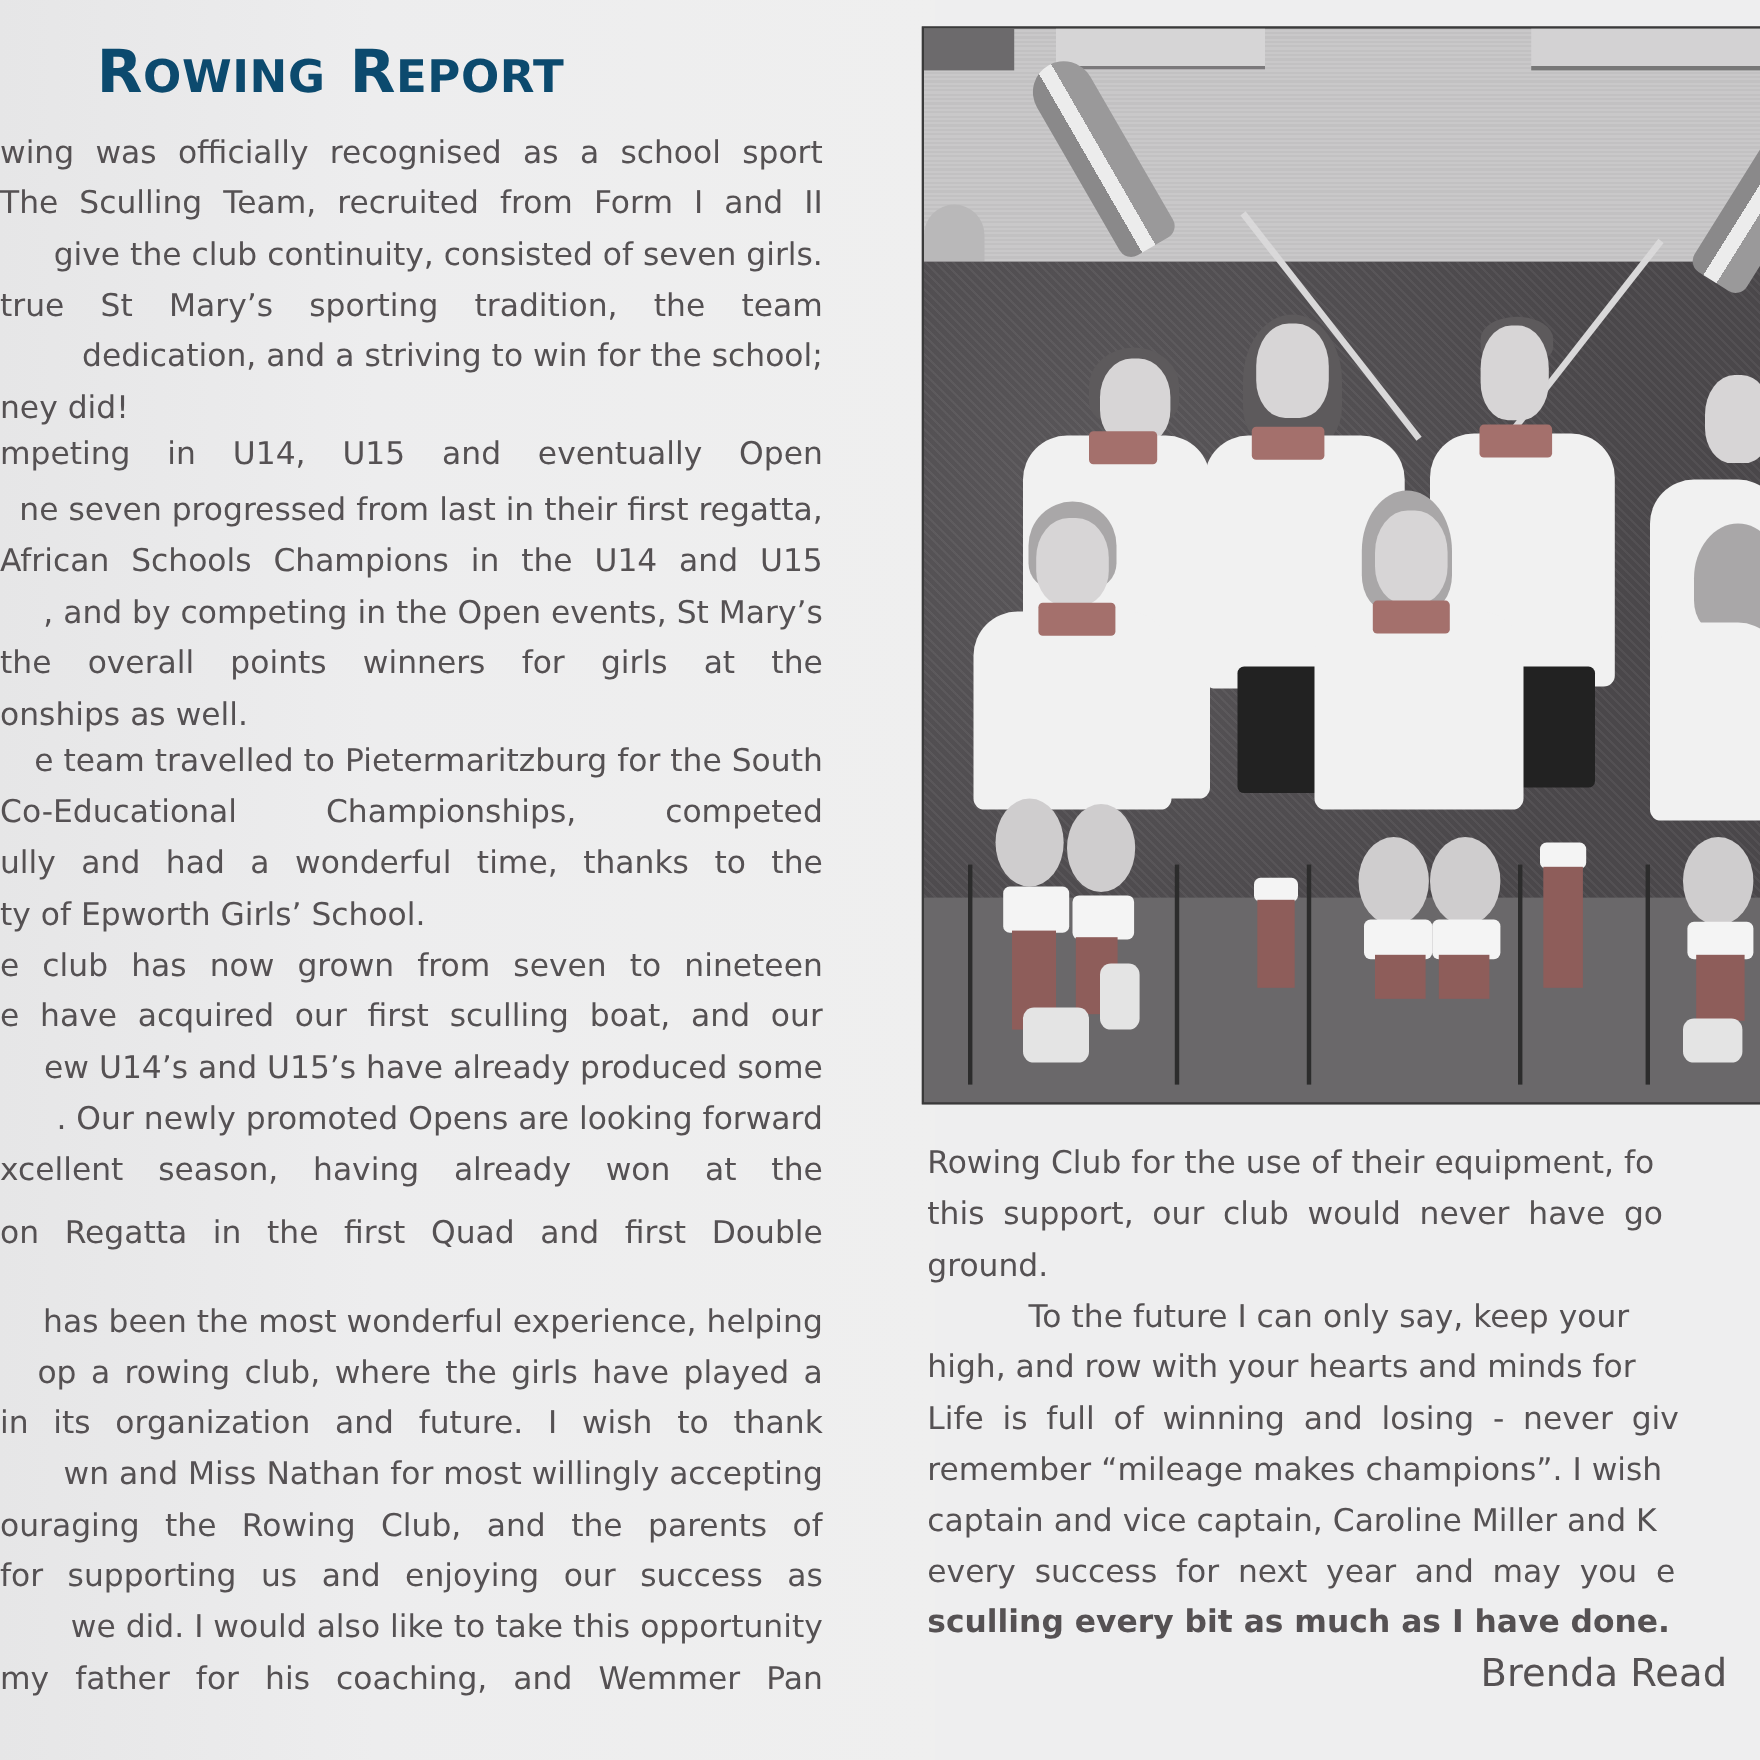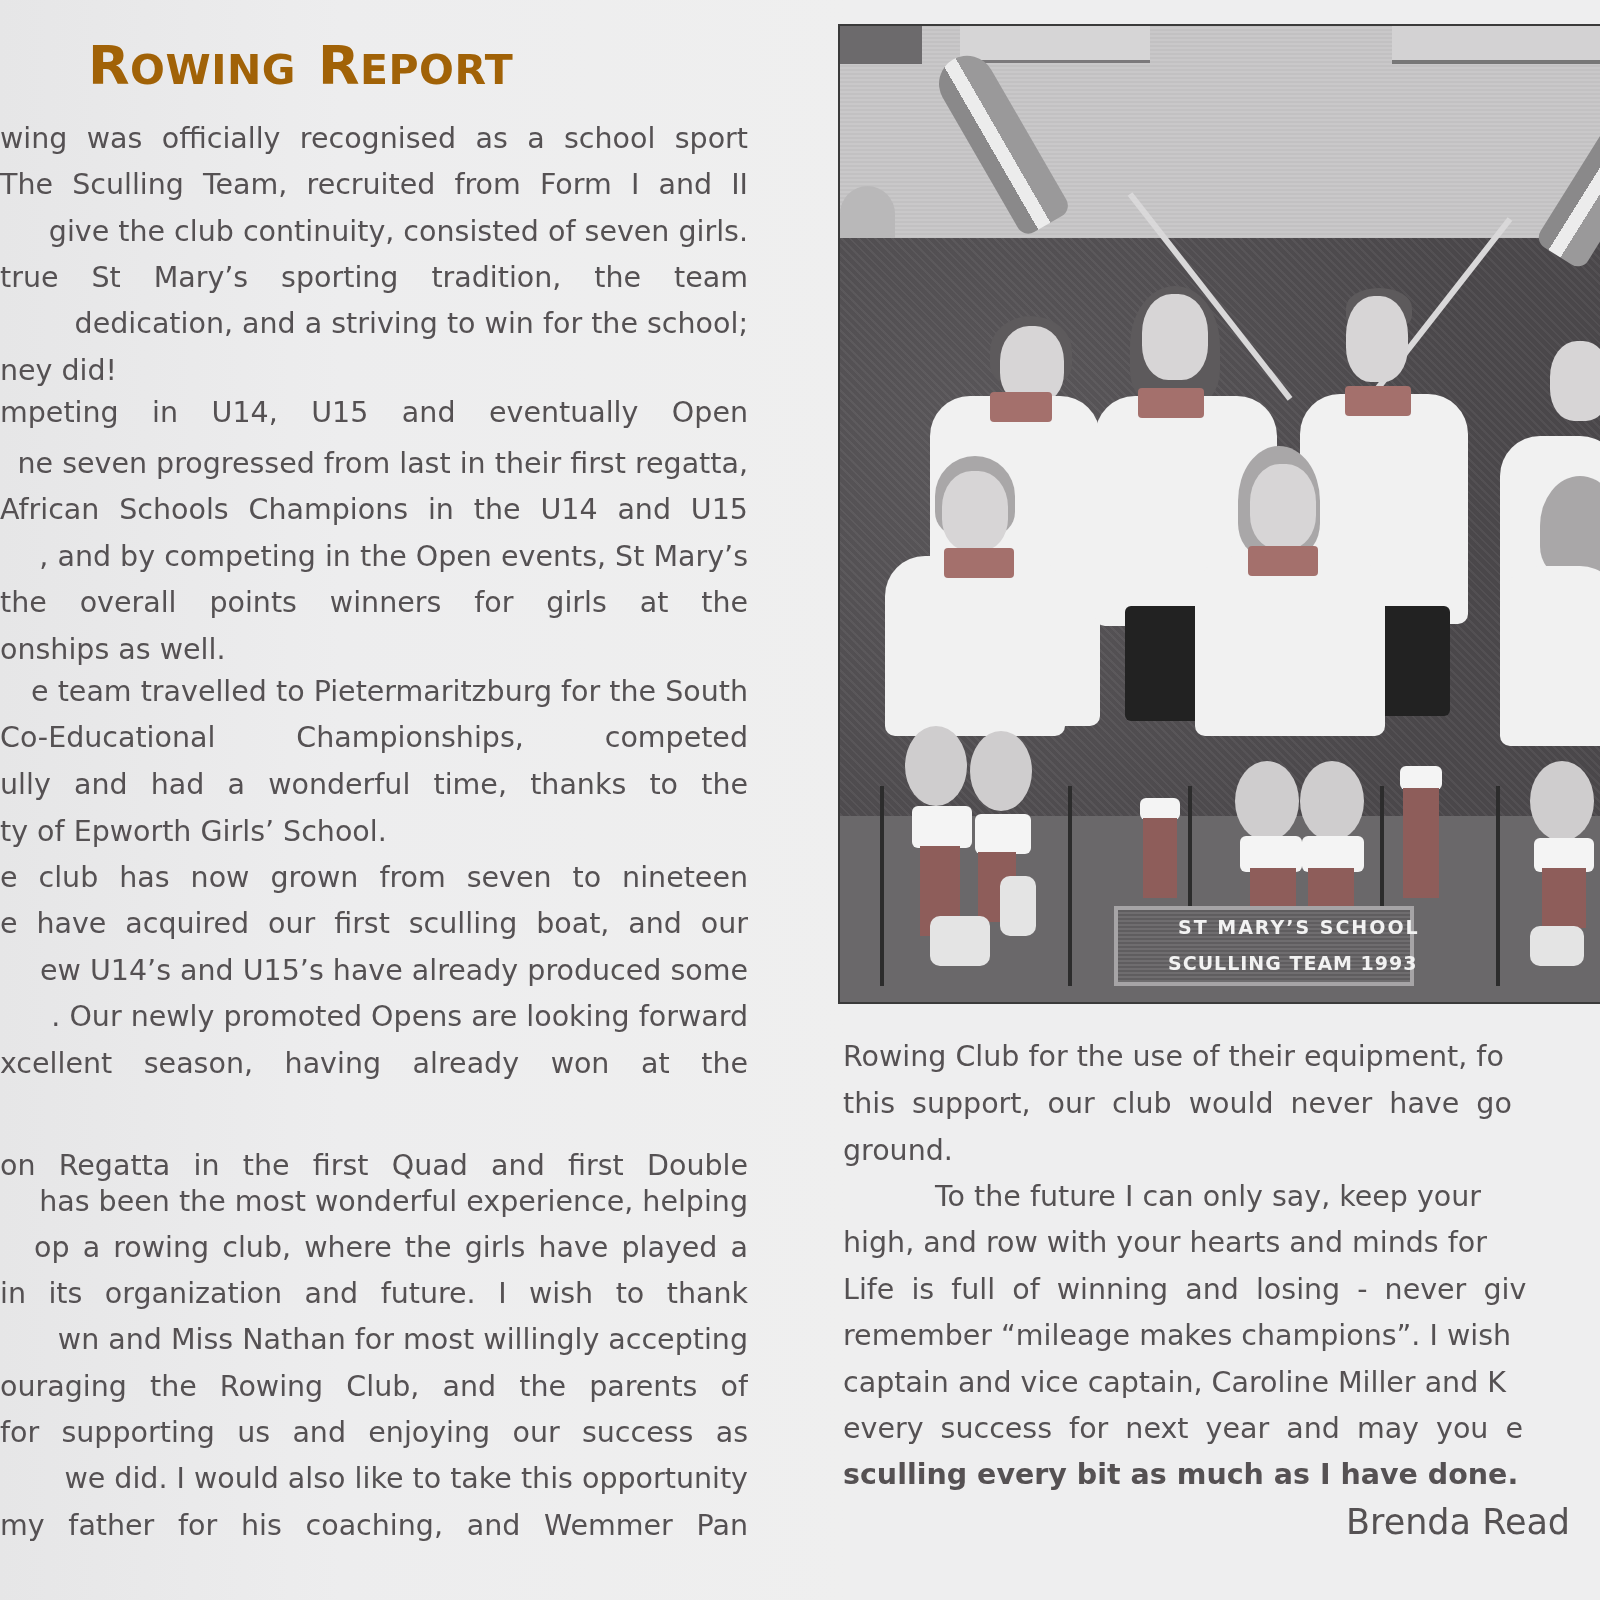--- a/index.html
+++ b/index.html
@@ -13,21 +13,21 @@
     position:absolute; left:0; top:0; width:850px; height:1600px;
     background:linear-gradient(90deg,#e6e6e7 0%,#ededee 40%,#efefef 100%);
   }
   .page-shade-right {
     position:absolute; left:850px; top:0; width:750px; height:1600px;
     background:#eeeeef;
   }
   .title {
     position:absolute; left:88px; top:34px;
     font-family:"DejaVu Sans",sans-serif; font-weight:bold;
-    color:#a16207; letter-spacing:0.5px; white-space:nowrap;
+    color:#0c4a6e; letter-spacing:0.5px; white-space:nowrap;
   }
   .title .cap { font-size:54px; }
   .title .sc { font-size:41px; }
   .title .gap { display:inline-block; width:22px; }
 
   .line {
     position:absolute; white-space:nowrap;
     font-size:28.5px; line-height:34px; color:#555153;
   }
   .left-col .line { right:852px; text-align:right; }
@@ -103,21 +103,21 @@
     <div class="line" style="top: 633px; left: 0px; right: auto; text-align: left;">onships as well.</div>
     <div class="line" style="top: 675px;">e team travelled to Pietermaritzburg for the South</div>
     <div class="line just" style="top: 721px; left: 0px; right: 852px; white-space: normal; height: 34px; overflow: hidden;">Co-Educational Championships, competed</div>
     <div class="line just" style="top: 768px; left: 0px; right: 852px; white-space: normal; height: 34px; overflow: hidden;">ully and had a wonderful time, thanks to the</div>
     <div class="line" style="top: 815px; left: 0px; right: auto; text-align: left;">ty of Epworth Girls’ School.</div>
     <div class="line just" style="top: 861px; left: 0px; right: 852px; white-space: normal; height: 34px; overflow: hidden;">e club has now grown from seven to nineteen</div>
     <div class="line just" style="top: 907px; left: 0px; right: 852px; white-space: normal; height: 34px; overflow: hidden;">e have acquired our first sculling boat, and our</div>
     <div class="line" style="top: 954px;">ew U14’s and U15’s have already produced some</div>
     <div class="line" style="top: 1000px;">. Our newly promoted Opens are looking forward</div>
     <div class="line just" style="top: 1047px; left: 0px; right: 852px; white-space: normal; height: 34px; overflow: hidden;">xcellent season, having already won at the</div>
-    <div class="line just" style="top: 1149px; left: 0px; right: 852px; white-space: normal; height: 34px; overflow: hidden;">on Regatta in the first Quad and first Double</div>
+    <div class="line just" style="top: 1104px; left: 0px; right: 852px; white-space: normal; height: 34px; overflow: hidden;">on Regatta in the first Quad and first Double</div>
     <div class="line" style="top: 1185px;">has been the most wonderful experience, helping</div>
     <div class="line just" style="top: 1231px; left: 0px; right: 852px; white-space: normal; height: 34px; overflow: hidden; padding-left: 34px;">op a rowing club, where the girls have played a</div>
     <div class="line just" style="top: 1277px; left: 0px; right: 852px; white-space: normal; height: 34px; overflow: hidden;">in its organization and future. I wish to thank</div>
     <div class="line" style="top: 1323px;">wn and Miss Nathan for most willingly accepting</div>
     <div class="line just" style="top: 1370px; left: 0px; right: 852px; white-space: normal; height: 34px; overflow: hidden;">ouraging the Rowing Club, and the parents of</div>
     <div class="line just" style="top: 1416px; left: 0px; right: 852px; white-space: normal; height: 34px; overflow: hidden;">for supporting us and enjoying our success as</div>
     <div class="line" style="top: 1462px;">we did. I would also like to take this opportunity</div>
     <div class="line just" style="top: 1509px; left: 0px; right: 852px; white-space: normal; height: 34px; overflow: hidden;">my father for his coaching, and Wemmer Pan</div>
   </div>
 
@@ -198,24 +198,20 @@
   <div class="person">
     <div class="hair blonde" style="left:700px; top:450px; width:80px; height:100px;"></div>
     <div class="sweater" style="left:660px; top:540px; width:120px; height:180px;"></div>
     <div class="knee" style="left:690px; top:735px; width:64px; height:80px;"></div>
     <div class="sock-top" style="left:694px; top:812px; width:60px; height:34px;"></div>
     <div class="sock" style="left:702px; top:842px; width:44px; height:60px;"></div>
     <div class="shoe" style="left:690px; top:900px; width:54px; height:40px;"></div>
     <div class="chair-leg" style="left:656px; top:760px; height:200px;"></div>
   </div>
 
-  <div class="plaque">
-    <div class="plaque-line l1">ST MARY’S SCHOOL</div>
-    <div class="plaque-line l2">SCULLING TEAM 1993</div>
-  </div>
 </div>
 
 <div class="right-col" id="right-col">
     <div class="line" style="top: 1040px;">Rowing Club for the use of their equipment, fo</div>
     <div class="line" style="top: 1087px; word-spacing: 8px;">this support, our club would never have go</div>
     <div class="line" style="top: 1134px;">ground.</div>
     <div class="line" style="top: 1180px; left: 935px;">To the future I can only say, keep your</div>
     <div class="line" style="top: 1226px;">high, and row with your hearts and minds for</div>
     <div class="line" style="top: 1273px; word-spacing: 8px;">Life is full of winning and losing - never giv</div>
     <div class="line" style="top: 1319px; text-align: center;">remember “mileage makes champions”. I wish</div>

